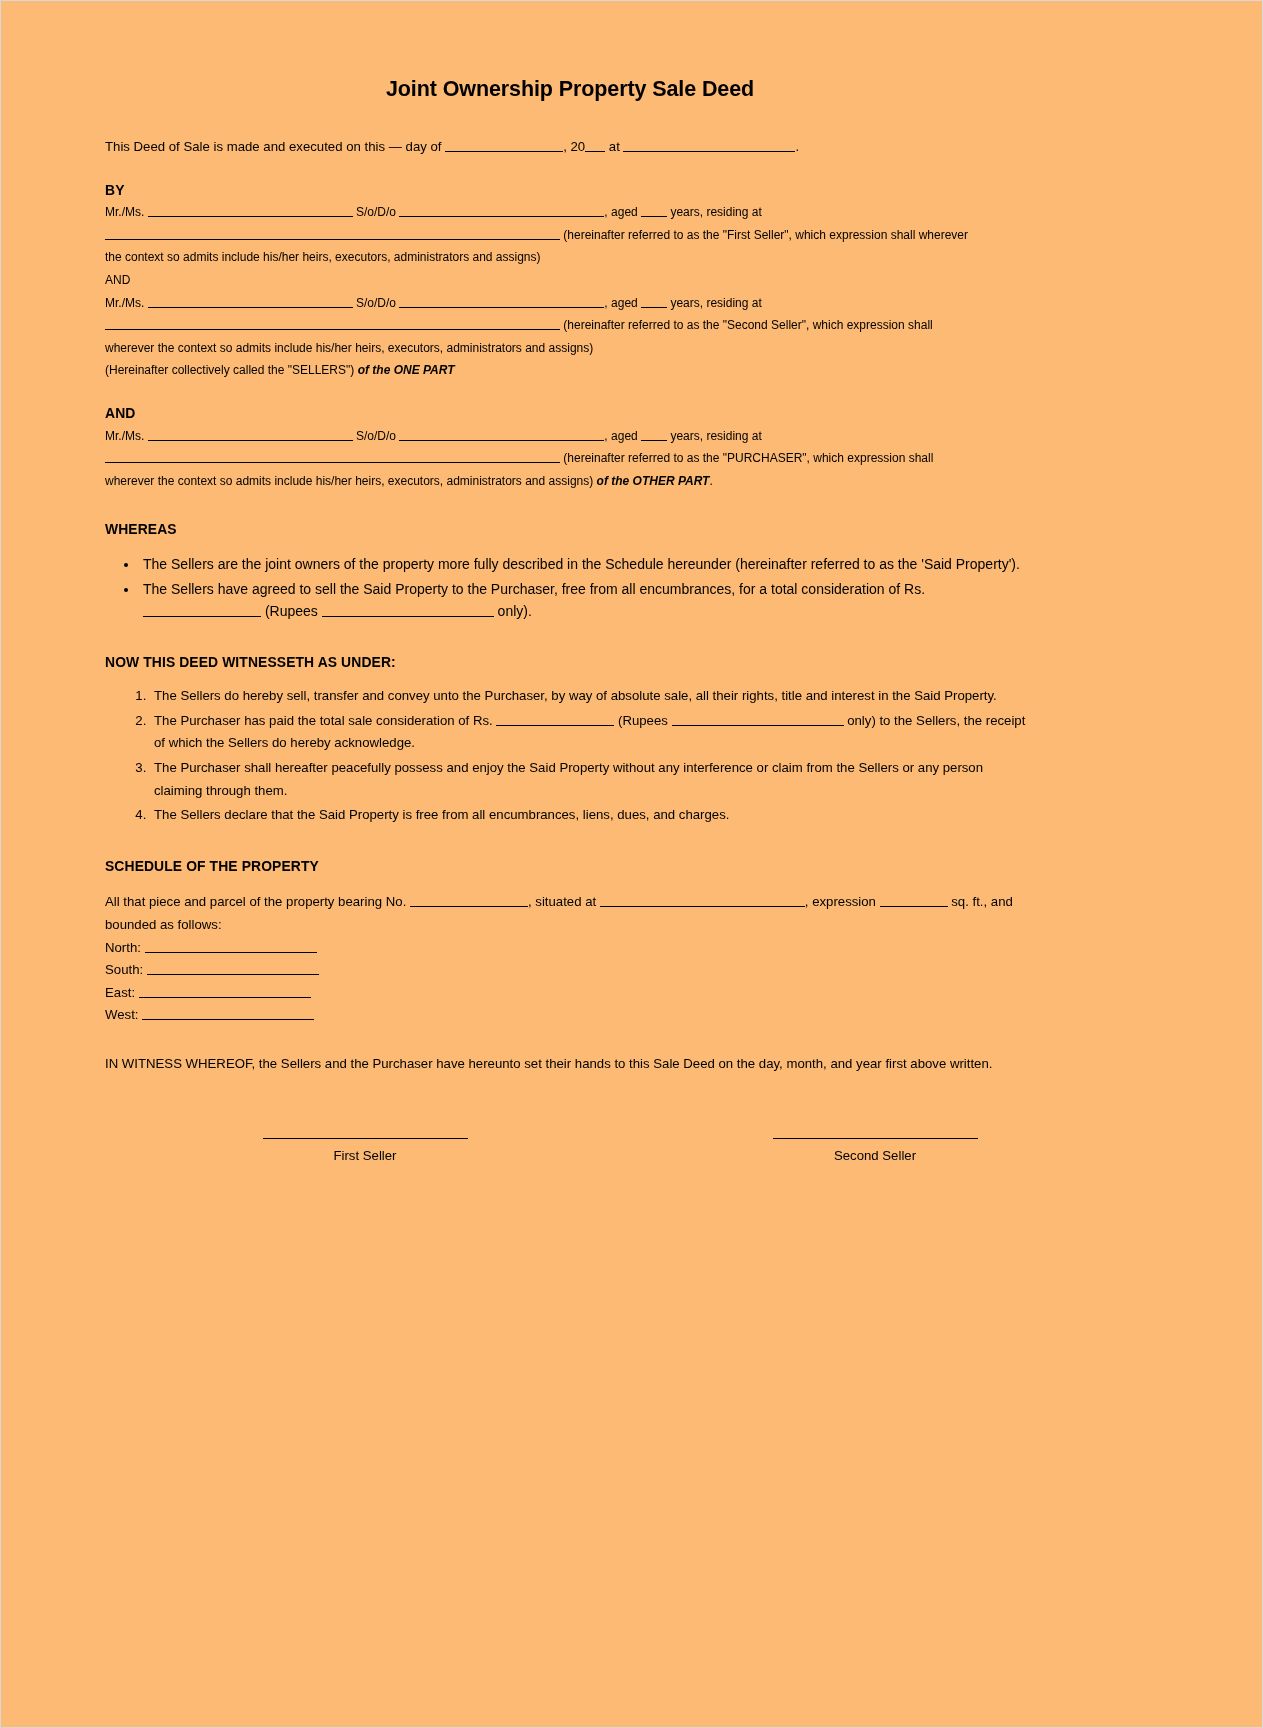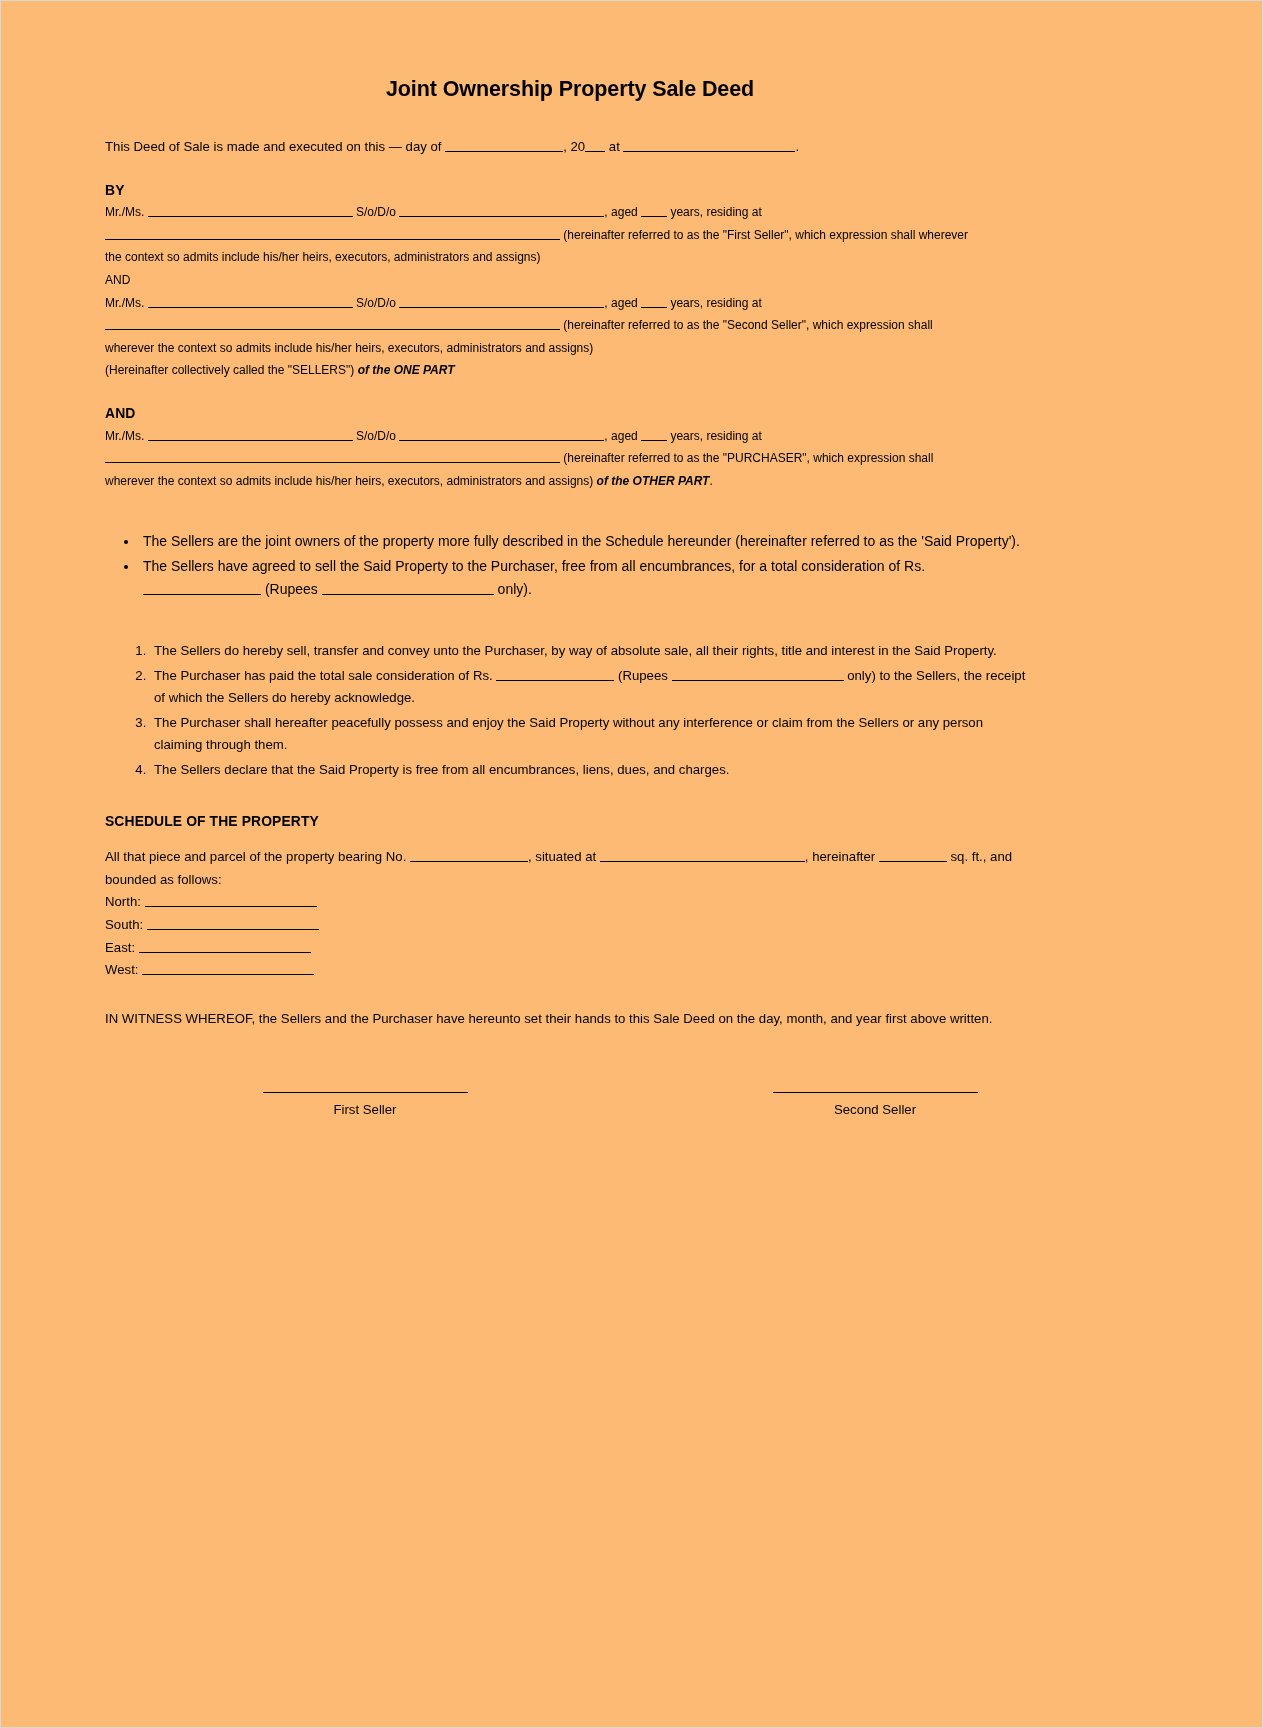--- a/index.html
+++ b/index.html
@@ -165,32 +165,34 @@
       <div>
         <span class="u u-xxl"></span><span> (hereinafter referred to as the "PURCHASER", which expression shall</span>
       </div>
       <div>
         <span>wherever the context so admits include his/her heirs, executors, administrators and assigns) </span><b>of the OTHER PART</b><span>.</span>
       </div>
     </div>
 
     <div class="gap-lg"></div>
 
+    <h2 class="sec">WHEREAS</h2>
 
     <ul class="bullets">
       <li>
         <span>The Sellers are the joint owners of the property more fully described in the Schedule hereunder (hereinafter referred to as the 'Said Property').</span>
       </li>
       <li>
         <span>The Sellers have agreed to sell the Said Property to the Purchaser, free from all encumbrances, for a total consideration of Rs. </span><span class="u u-m"></span><span> (Rupees </span><span class="u u-l"></span><span> only).</span>
       </li>
     </ul>
 
     <div class="gap-lg"></div>
 
+    <h2 class="sec">NOW THIS DEED WITNESSETH AS UNDER:</h2>
 
     <ol class="numbers">
       <li>
         <span>The Sellers do hereby sell, transfer and convey unto the Purchaser, by way of absolute sale, all their rights, title and interest in the Said Property.</span>
       </li>
       <li>
         <span>The Purchaser has paid the total sale consideration of Rs. </span><span class="u u-m"></span><span> (Rupees </span><span class="u u-l"></span><span> only) to the Sellers, the receipt of which the Sellers do hereby acknowledge.</span>
       </li>
       <li>
         <span>The Purchaser shall hereafter peacefully possess and enjoy the Said Property without any interference or claim from the Sellers or any person claiming through them.</span>
@@ -200,21 +202,21 @@
       </li>
     </ol>
 
     <div class="gap-lg"></div>
 
     <h2 class="sec">SCHEDULE OF THE PROPERTY</h2>
 
     <div class="gap-sm"></div>
 
     <p class="para">
-      <span>All that piece and parcel of the property bearing No. </span><span class="u u-m"></span><span>, situated at </span><span class="u u-xl"></span><span>, hereinafter </span><span class="u u-s"></span><span> sq. ft., and bounded as follows:</span>
+      <span>All that piece and parcel of the property bearing No. </span><span class="u u-m"></span><span>, situated at </span><span class="u u-xl"></span><span>, expression </span><span class="u u-s"></span><span> sq. ft., and bounded as follows:</span>
     </p>
 
     <div class="dir-line">
       <span>North: </span><span class="u u-l"></span>
     </div>
     <div class="dir-line">
       <span>South: </span><span class="u u-l"></span>
     </div>
     <div class="dir-line">
       <span>East: </span><span class="u u-l"></span>

